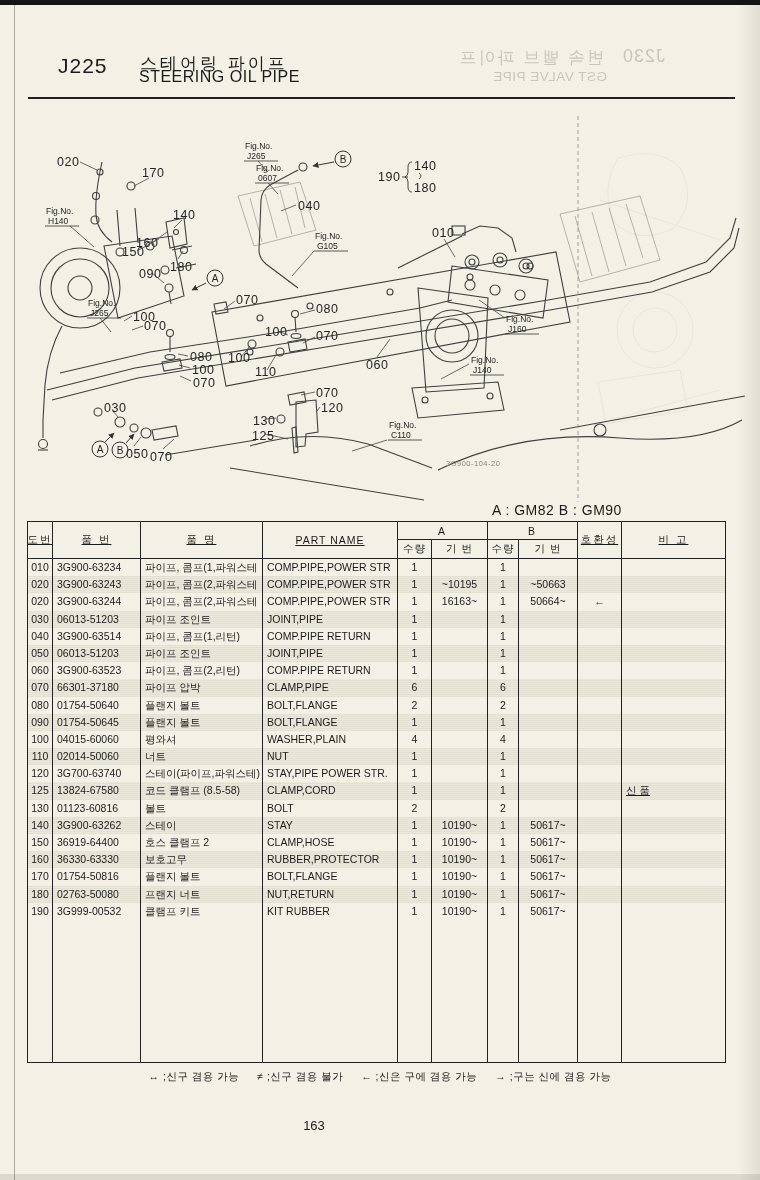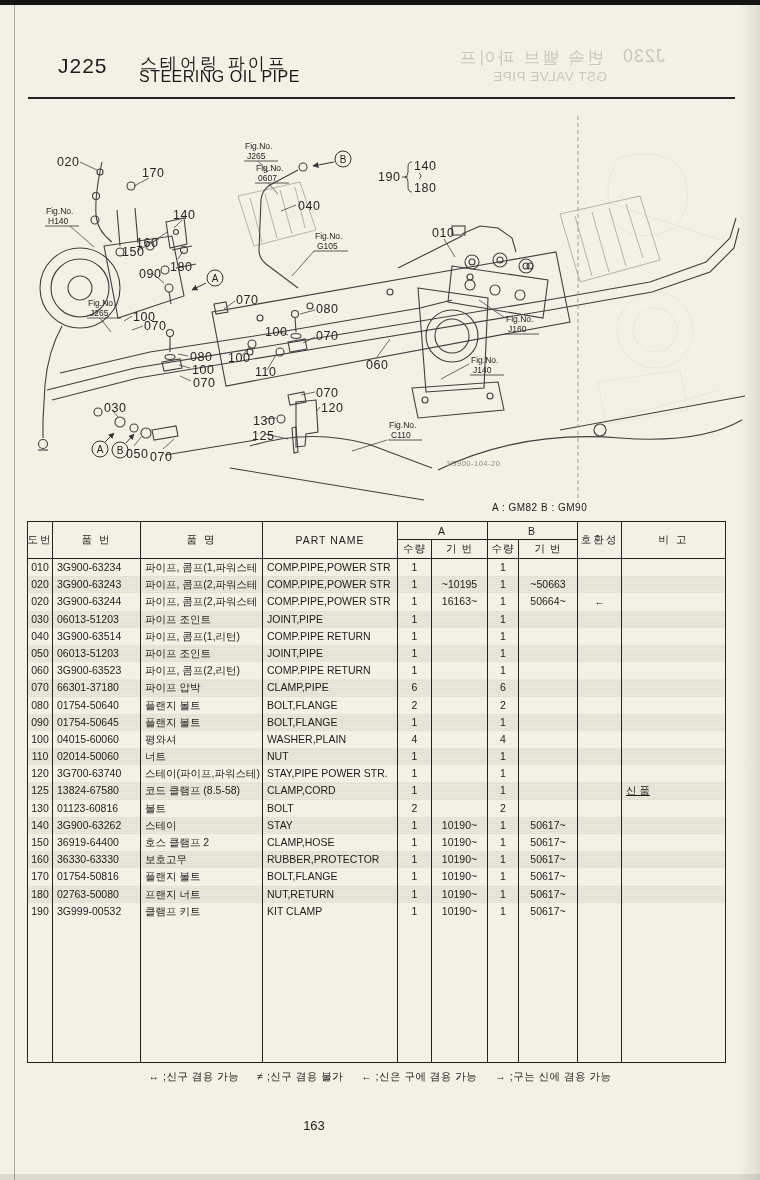--- a/index.html
+++ b/index.html
@@ -26,32 +26,32 @@
   .bleed .ben{font-size:13.5px;margin-left:58px;letter-spacing:.5px;}
 
   
   #diagram{position:absolute;left:0;top:108px;width:760px;height:402px;}
   #diagram text{fill:#242424;}
   .dlab{font-size:12.5px;letter-spacing:.5px;}
   .flab{font-size:8.5px;}
   .dnum{font-size:7.5px;fill:#8a887c !important;letter-spacing:.5px;}
   .clet{font-size:10px;}
 
-  .models-note{position:absolute;left:492px;top:502px;font-size:10px;letter-spacing:.5px;}
+  .models-note{position:absolute;left:492px;top:502px;font-size:14px;letter-spacing:.5px;}
 
   
   .pt{position:absolute;left:27px;top:521px;width:699px;height:542px;border:1.5px solid #222;
       display:flex;flex-direction:column;box-sizing:border-box;
       --cols:25px 88px 122px 135px 34px 56px 31px 59px 44px 1fr;}
   .thead{display:grid;grid-template-columns:var(--cols);grid-template-rows:18px 18px;
          border-bottom:1px solid #222;font-size:10.5px;}
   .th{display:flex;align-items:center;justify-content:center;border-right:1px solid #222;
       letter-spacing:2px;overflow:hidden;white-space:nowrap;}
   .th.en{letter-spacing:1px;}
-  .th.span2{grid-row:1/3;}
+  .th.span2{grid-row:1/3;text-decoration:underline;}
   .th.grp{grid-row:1;border-bottom:1px solid #222;}
   .th.sub{grid-row:2;letter-spacing:1px;}
   .th.nor{border-right:none;}
   .tr{display:grid;grid-template-columns:var(--cols);height:17.2px;font-size:10.5px;
       line-height:17.4px;}
   .td{border-right:1px solid #222;padding:0 2px;overflow:hidden;white-space:nowrap;box-sizing:border-box;}
   .td.l{text-align:left;padding-left:4px;}
   .td.c{text-align:center;}
   .td.nor{border-right:none;text-decoration:underline;}
   .tr.shaded{background:repeating-linear-gradient(0deg,#e2e0d2 0 1px,#eae8db 1px 2px);}
@@ -656,21 +656,21 @@
         <div class="td c">10190~</div>
         <div class="td c">1</div>
         <div class="td c">50617~</div>
         <div class="td c"></div>
         <div class="td l nor"></div>
       </div>
       <div class="tr">
         <div class="td c">190</div>
         <div class="td l">3G999-00532</div>
         <div class="td l">클램프 키트</div>
-        <div class="td l">KIT CLAMP</div>
+        <div class="td l">KIT RUBBER</div>
         <div class="td c">1</div>
         <div class="td c">10190~</div>
         <div class="td c">1</div>
         <div class="td c">50617~</div>
         <div class="td c"></div>
         <div class="td l nor"></div>
       </div>
     </div>
   <div class="tfill">
     <div></div>

